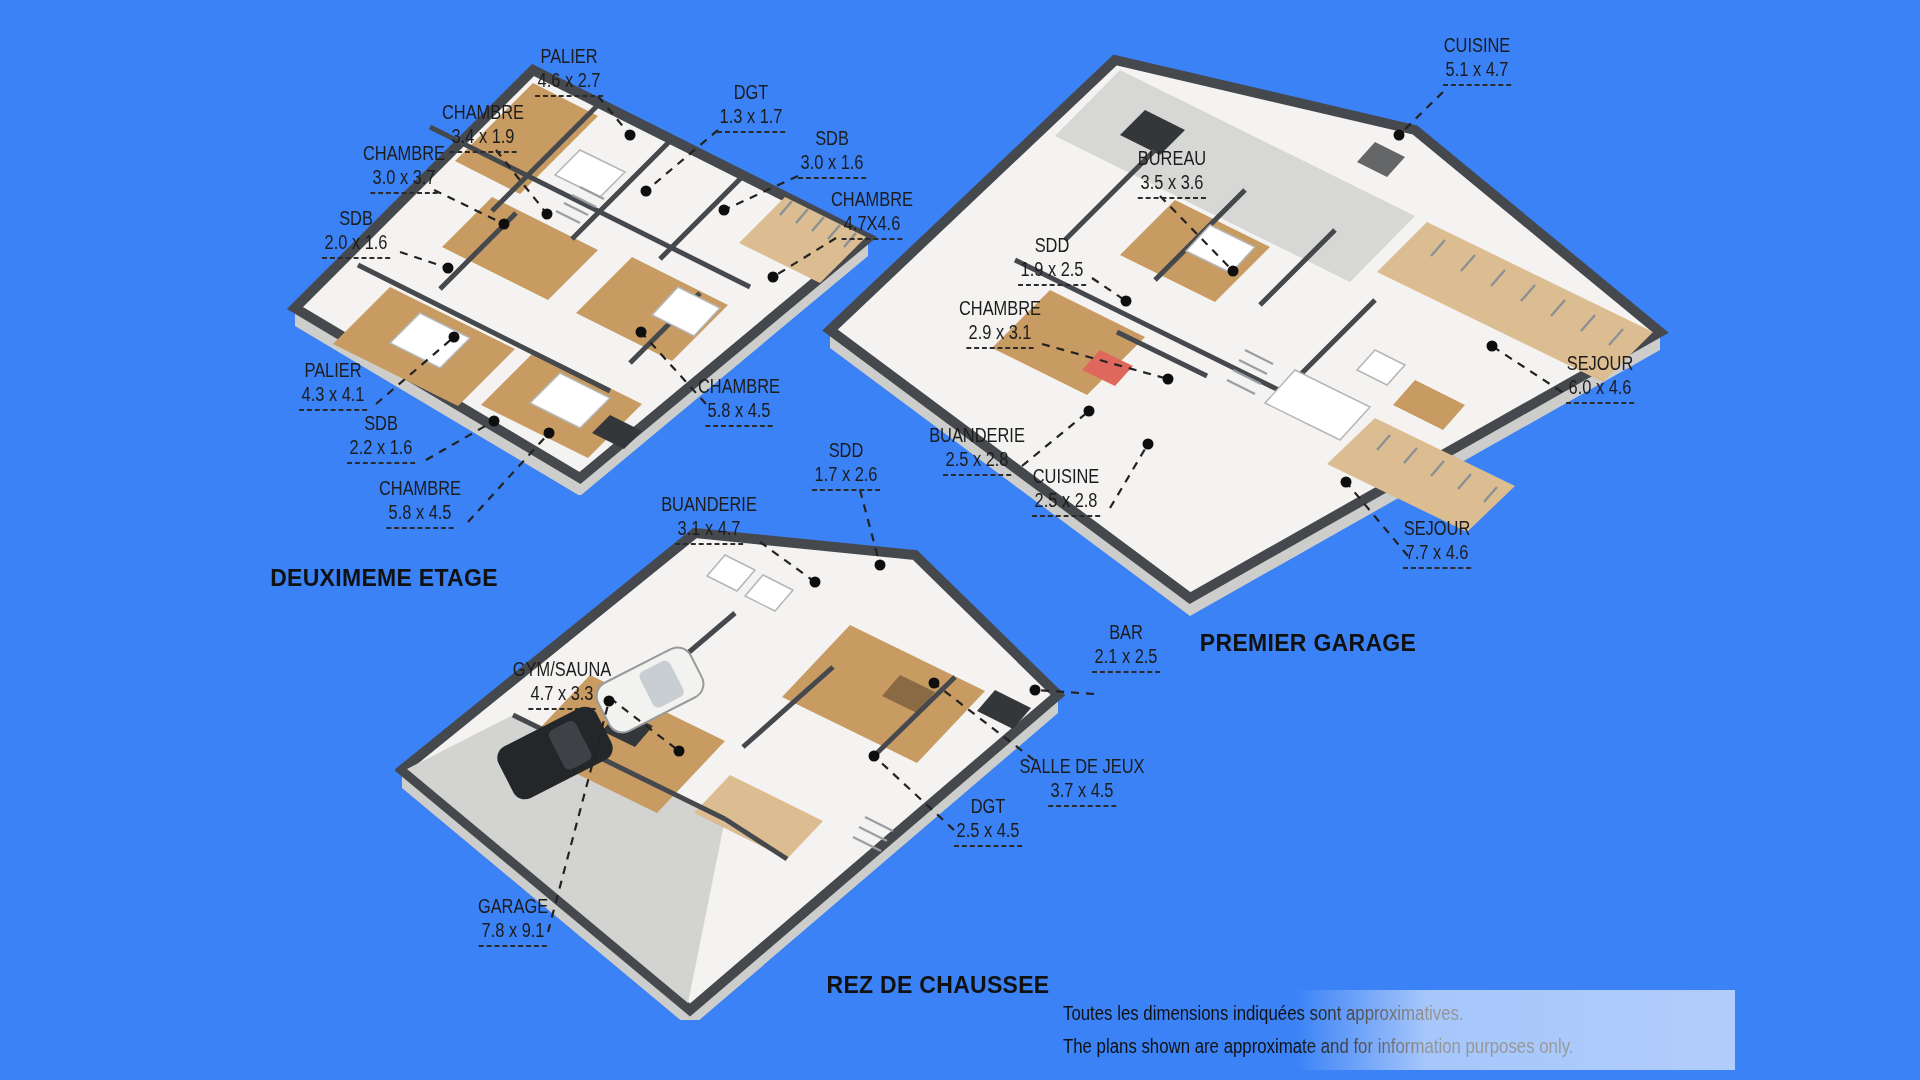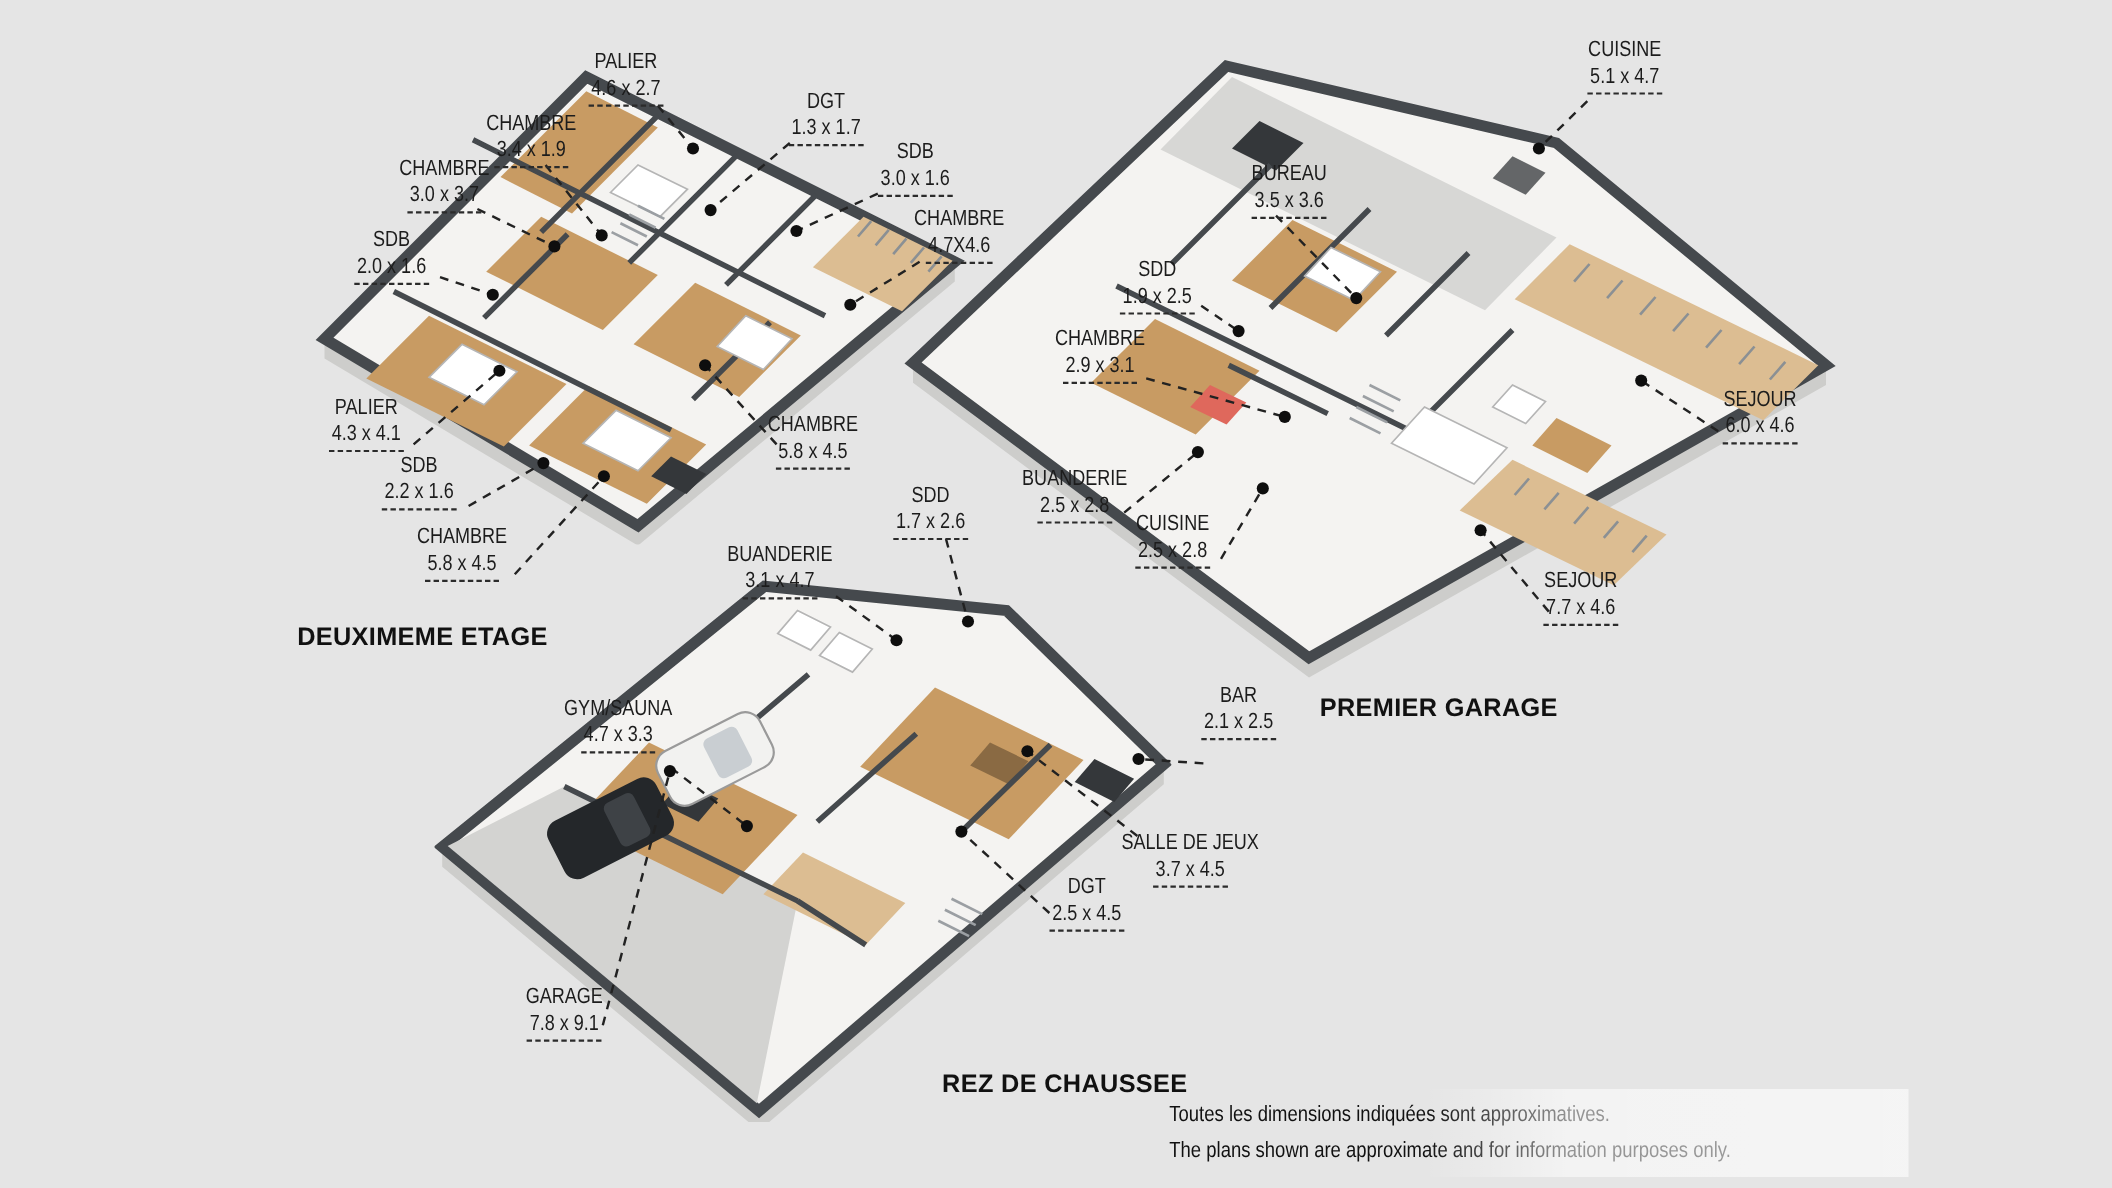--- a/index.html
+++ b/index.html
@@ -1,16 +1,16 @@
 <!DOCTYPE html>
 <html><head>
 <meta charset="utf-8">
 <style>
   html,body{margin:0;padding:0;background:#ffffff;}
-  #sheet{position:relative;width:1920px;height:1080px;background:#e5e5e5;overflow:hidden;
+  #sheet{position:relative;width:1920px;height:1080px;background:#3b82f6;overflow:hidden;
          font-family:"Liberation Sans", sans-serif;color:#1b1b1b;}
   .plan{position:absolute;}
   #leaders{position:absolute;left:0;top:0;width:1920px;height:1080px;pointer-events:none;}
   .leader-line{stroke:#222;stroke-width:2.2;stroke-dasharray:8 7;fill:none;}
   .leader-dot{fill:#0e0e0e;}
   .rlabel{position:absolute;transform:translateX(-50%);text-align:center;white-space:nowrap;
           font-size:20px;line-height:24px;color:#1c1c1c;}
   .rlabel .inner{transform:scaleX(.82);transform-origin:50% 0;}
   .rdims .du{display:inline-block;border-bottom:2.5px dashed #2b2b2b;padding:0 3px 3px 3px;}
   .floor-title{position:absolute;transform:translateX(-50%);font-weight:700;font-size:23px;
@@ -329,21 +329,21 @@
         <div class="rname">SDD</div>
         <div class="rdims"><span class="du">1.7 x 2.6</span></div>
       </div>
     </div>
   <div class="rlabel" style="left:709px;top:492px">
       <div class="inner">
         <div class="rname">BUANDERIE</div>
         <div class="rdims"><span class="du">3.1 x 4.7</span></div>
       </div>
     </div>
-  <div class="rlabel" style="left:562px;top:632px">
+  <div class="rlabel" style="left:562px;top:657px">
       <div class="inner">
         <div class="rname">GYM/SAUNA</div>
         <div class="rdims"><span class="du">4.7 x 3.3</span></div>
       </div>
     </div>
   <div class="rlabel" style="left:1126px;top:620px">
       <div class="inner">
         <div class="rname">BAR</div>
         <div class="rdims"><span class="du">2.1 x 2.5</span></div>
       </div>
@@ -362,21 +362,21 @@
     </div>
   <div class="rlabel" style="left:513px;top:894px">
       <div class="inner">
         <div class="rname">GARAGE</div>
         <div class="rdims"><span class="du">7.8 x 9.1</span></div>
       </div>
     </div>
 
   <div class="floor-title" style="left:384px;top:565px">DEUXIMEME ETAGE</div>
   <div class="floor-title" style="left:1308px;top:630px">PREMIER GARAGE</div>
-  <div class="floor-title" style="left:968px;top:972px">REZ DE CHAUSSEE</div>
+  <div class="floor-title" style="left:938px;top:972px">REZ DE CHAUSSEE</div>
 
   <div class="disclaimer">
     <div>Toutes les dimensions indiquées sont approximatives.</div>
     <div>The plans shown are approximate and for information purposes only.</div>
   </div>
   <div class="fade-overlay"></div>
 
 </div>
 
 </body></html>

